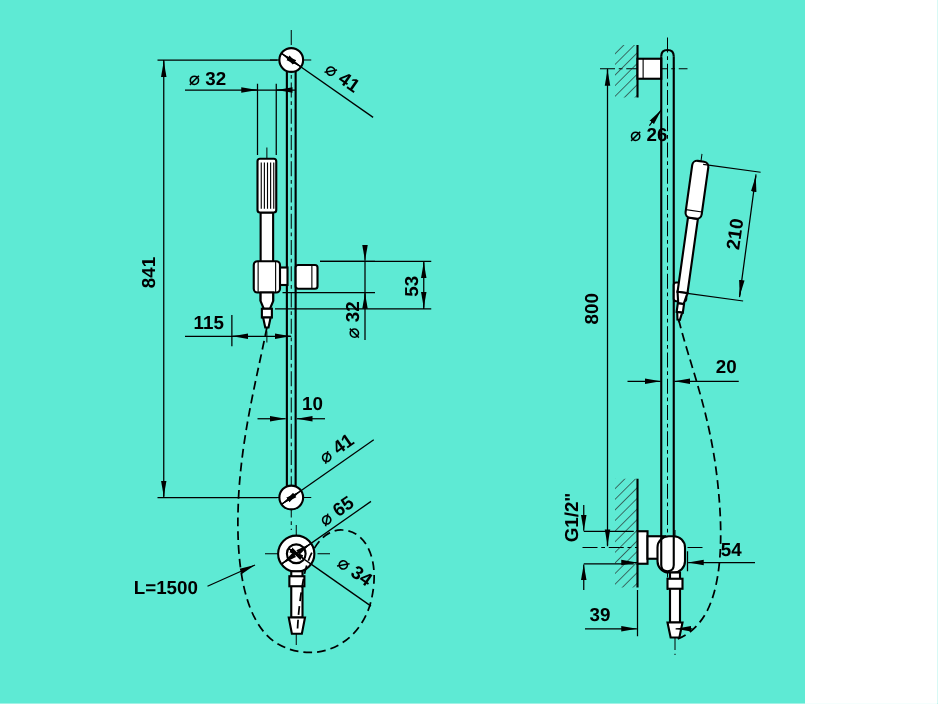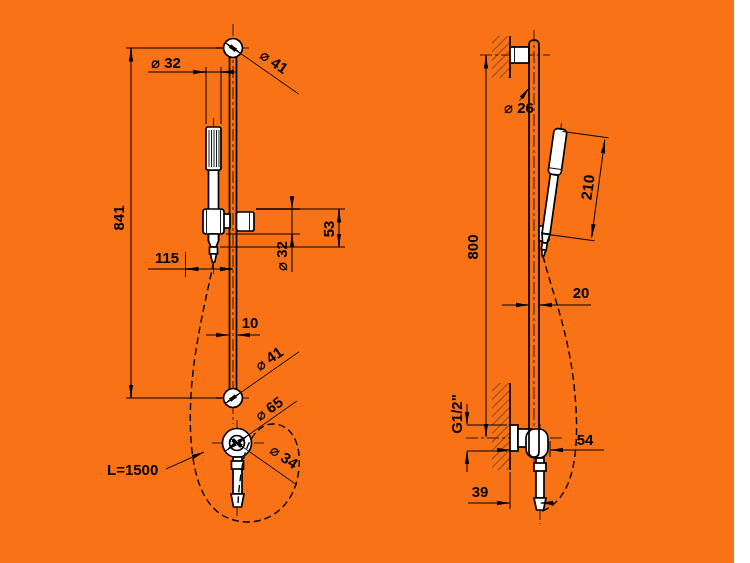--- a/index.html
+++ b/index.html
@@ -1,16 +1,16 @@
 <!DOCTYPE html>
 <html><head>
 <meta charset="utf-8">
 <style>
   html,body{margin:0;padding:0;background:#fff;}
-  .canvas{position:relative;width:734px;height:563px;background:#f97316;overflow:hidden;}
+  .canvas{position:relative;width:644px;height:563px;background:#5eead4;overflow:hidden;}
   .shape{fill:#ffffff;stroke:#000;stroke-width:1.7;}
   .out{fill:none;stroke:#000;stroke-width:1.7;}
   .thin{fill:none;stroke:#000;stroke-width:0.9;}
   .dim{fill:none;stroke:#000;stroke-width:1;}
   .cl{fill:none;stroke:#000;stroke-width:0.8;stroke-dasharray:12 3 3 3;}
   .hose{fill:none;stroke:#000;stroke-width:1.4;stroke-dasharray:7 4;}
   .dim-text{font-family:"Liberation Sans","DejaVu Sans",sans-serif;font-weight:bold;font-size:15px;fill:#000;}
 </style>
 </head>
 <body>

